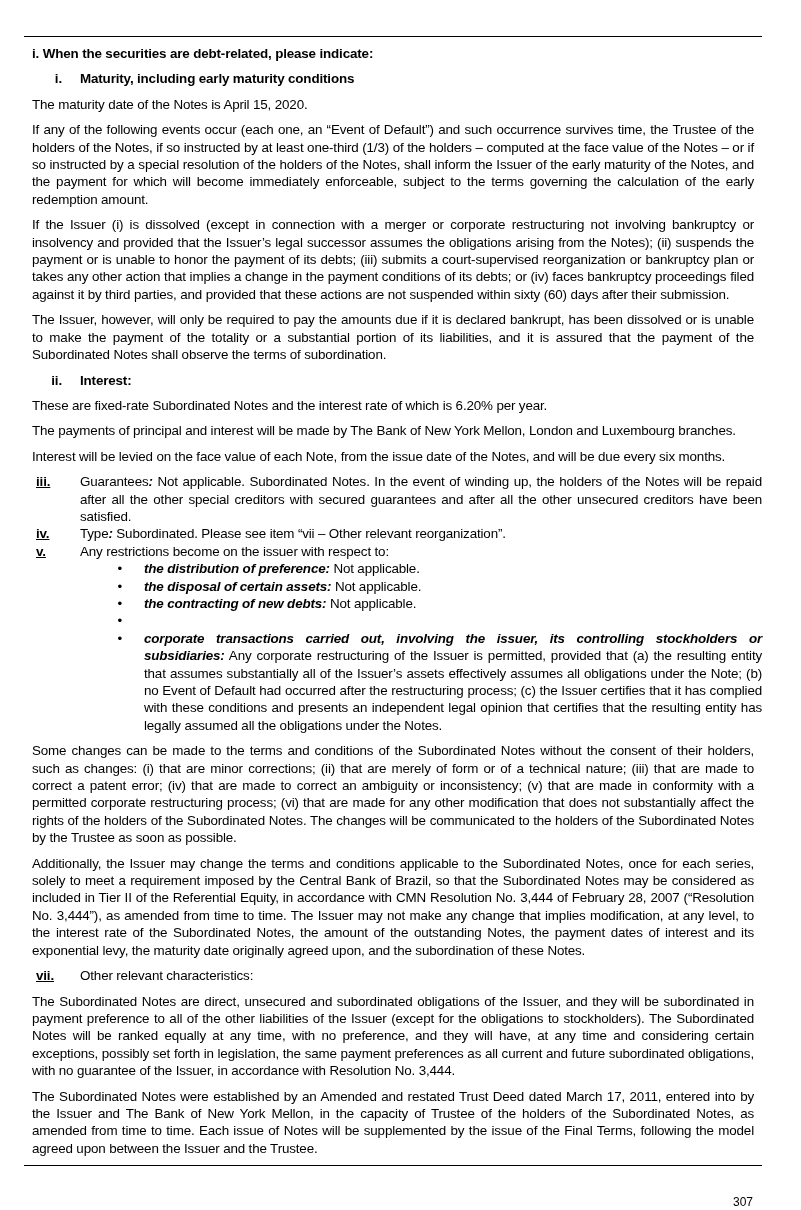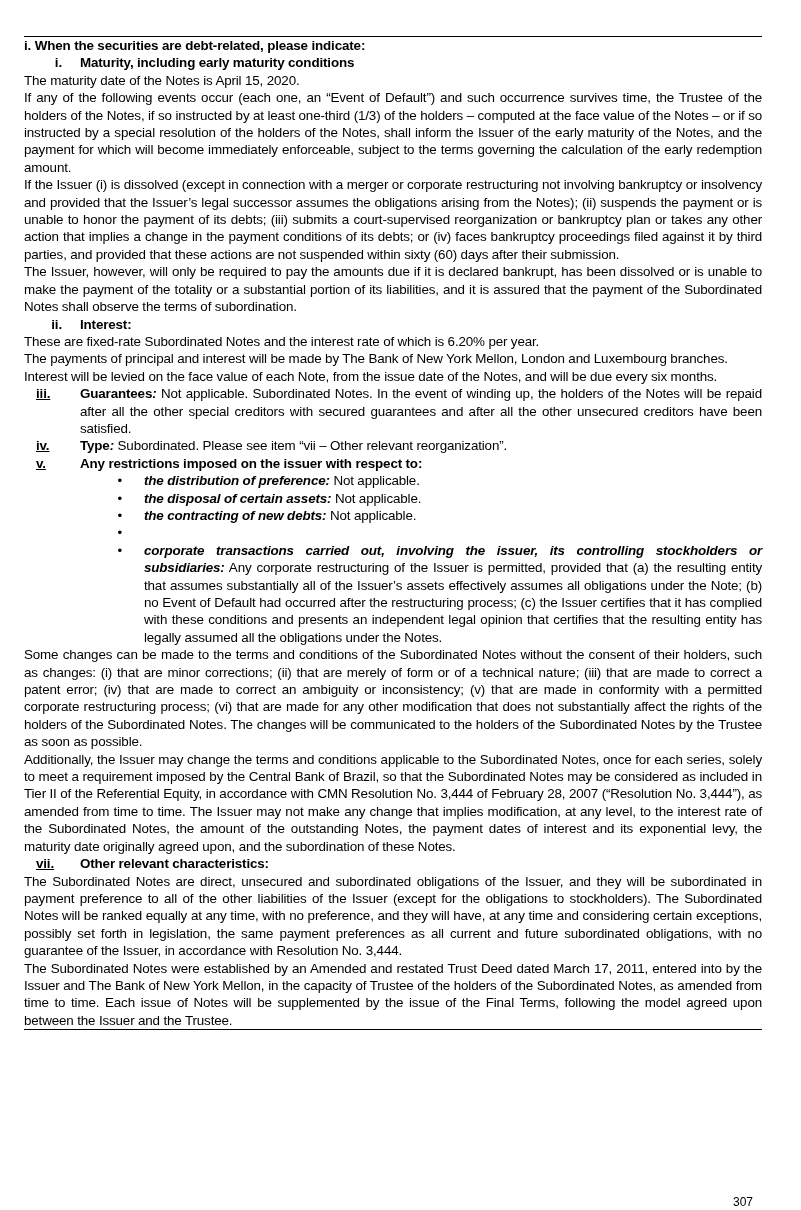--- a/index.html
+++ b/index.html
@@ -3,28 +3,28 @@
 <meta charset="utf-8">
 <style>
   html, body { margin: 0; padding: 0; background: #ffffff; }
   body { width: 801px; height: 1210px; position: relative; overflow: hidden;
          font-family: "Liberation Sans", sans-serif; color: #000; }
   .page { position: absolute; left: 24px; top: 36px; width: 738px; }
   .rule-top { border-top: 1px solid #000; height: 0; }
   .rule-bottom { border-top: 1px solid #000; height: 0; }
   .content { font-size: 13.4px; line-height: 17.4px; letter-spacing: -0.15px;
              text-align: justify; font-stretch: condensed; }
-  .content p { margin: 0; }
+  .content p { margin: 8px; }
   .h1 { font-weight: bold; }
   .sec { display: flex; font-weight: bold; }
   .sec .num { width: 56px; text-align: right; padding-right: 18px; flex: 0 0 auto; box-sizing: border-box; }
   .item { display: flex; }
   .item .num { width: 56px; flex: 0 0 auto; font-weight: bold; box-sizing: border-box; padding-left: 12px; text-decoration: underline; }
   .item .body { flex: 1 1 auto; text-align: justify; }
-  .b { font-weight: bold; }
+  .b { font-weight: normal; }
   .bi { font-weight: bold; font-style: italic; }
   .bullets { margin: 0; padding: 0; list-style: none; }
   .bullets li { display: flex; }
   .bullets .dot { width: 120px; flex: 0 0 auto; text-align: right; padding-right: 22px; box-sizing: border-box; }
   .bullets .body { flex: 1 1 auto; text-align: justify; }
   .pagenum { position: absolute; right: 48px; top: 1195px; font-size: 12px; font-family: Liberation Sans, sans-serif; }
 </style>
 </head>
 <body>
 
@@ -55,21 +55,21 @@
       <span class="body"><span class="b">Guarantees</span><span class="bi">:</span><span> Not applicable. Subordinated Notes. In the event of winding up, the holders of the Notes will be repaid after all the other special creditors with secured guarantees and after all the other unsecured creditors have been satisfied.</span></span>
     </div>
 
     <div class="item">
       <span class="num">iv.</span>
       <span class="body"><span class="b">Type</span><span class="bi">:</span><span> Subordinated. Please see item “vii – Other relevant reorganization”.</span></span>
     </div>
 
     <div class="item">
       <span class="num">v.</span>
-      <span class="body b">Any restrictions imposed on the issuer with respect to:</span>
+      <span class="body b">Any restrictions become on the issuer with respect to:</span>
     </div>
     <ul class="bullets">
       <li>
           <span class="dot">•</span>
           <span class="body"><span class="bi">the distribution of preference:</span><span> Not applicable.</span></span>
         </li>
       <li>
           <span class="dot">•</span>
           <span class="body"><span class="bi">the disposal of certain assets:</span><span> Not applicable.</span></span>
         </li>

